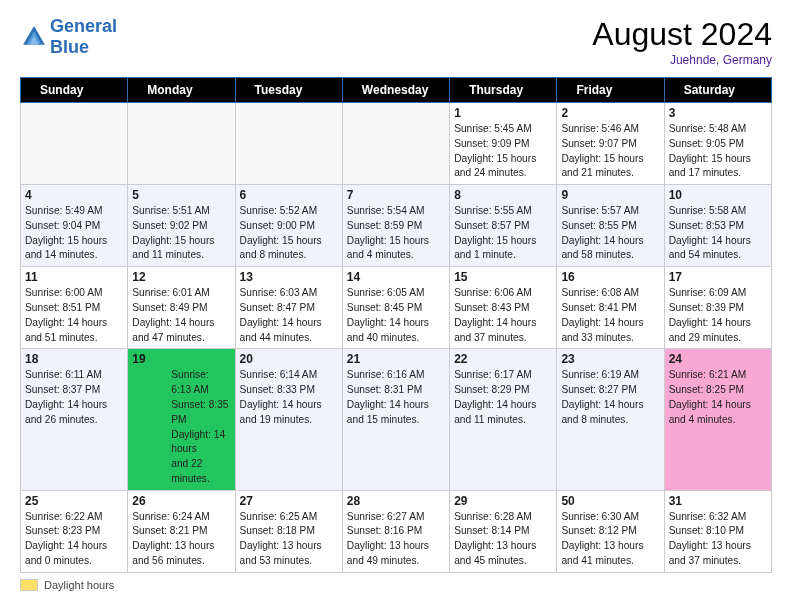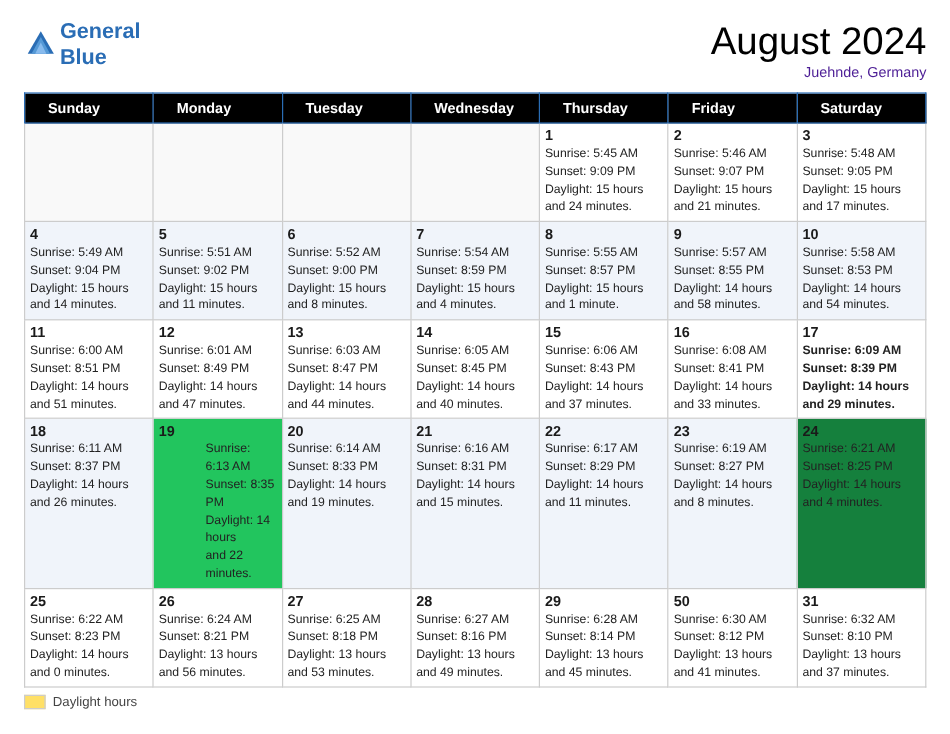--- a/index.html
+++ b/index.html
@@ -251,21 +251,21 @@
           </td>
           <td>
             <div class="day-number">16</div>
             <div class="day-info" style="white-space: pre-line;">Sunrise: 6:08 AM
 Sunset: 8:41 PM
 Daylight: 14 hours
 and 33 minutes.</div>
           </td>
           <td>
             <div class="day-number">17</div>
-            <div class="day-info" style="white-space: pre-line; font-weight: bold;">Sunrise: 6:09 AM
+            <div class="day-info" style="white-space: pre-line;">Sunrise: 6:09 AM
 Sunset: 8:39 PM
 Daylight: 14 hours
 and 29 minutes.</div>
           </td>
         </tr>
         <tr>
           <td style="background: rgb(240, 244, 250);">
             <div class="day-number">18</div>
             <div class="day-info" style="white-space: pre-line;">Sunrise: 6:11 AM
 Sunset: 8:37 PM
@@ -300,21 +300,21 @@
 Daylight: 14 hours
 and 11 minutes.</div>
           </td>
           <td style="background: rgb(240, 244, 250);">
             <div class="day-number">23</div>
             <div class="day-info" style="white-space: pre-line;">Sunrise: 6:19 AM
 Sunset: 8:27 PM
 Daylight: 14 hours
 and 8 minutes.</div>
           </td>
-          <td style="background: #15803d;">
+          <td style="background: #f9a8d4;">
             <div class="day-number">24</div>
             <div class="day-info" style="white-space: pre-line;">Sunrise: 6:21 AM
 Sunset: 8:25 PM
 Daylight: 14 hours
 and 4 minutes.</div>
           </td>
         </tr>
         <tr>
           <td>
             <div class="day-number">25</div>

